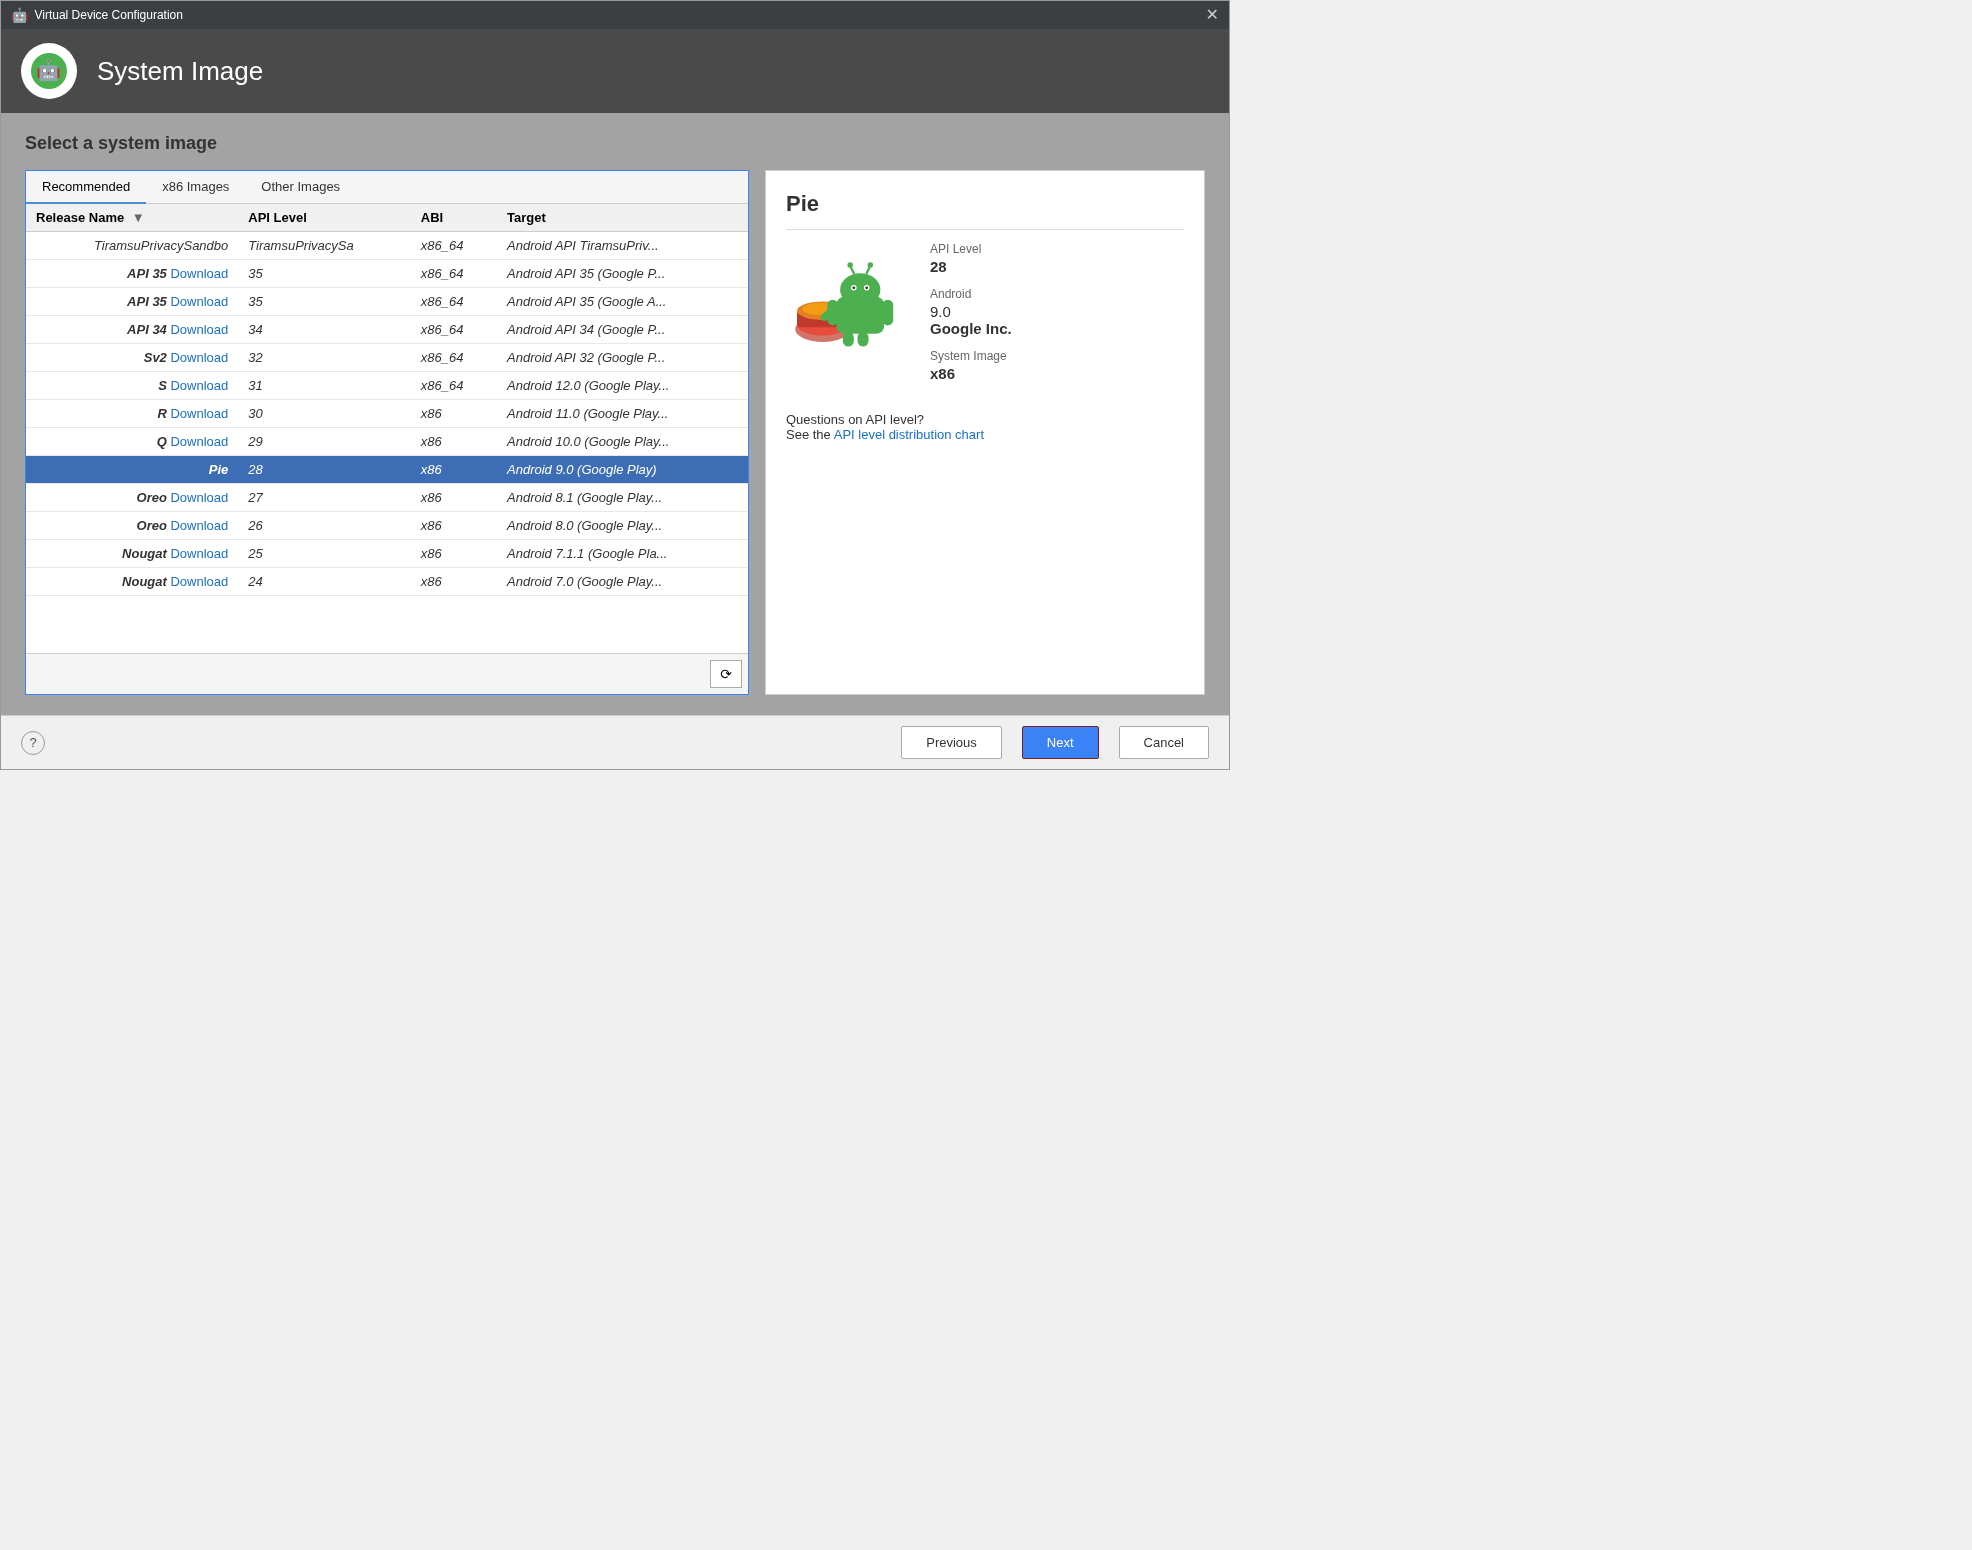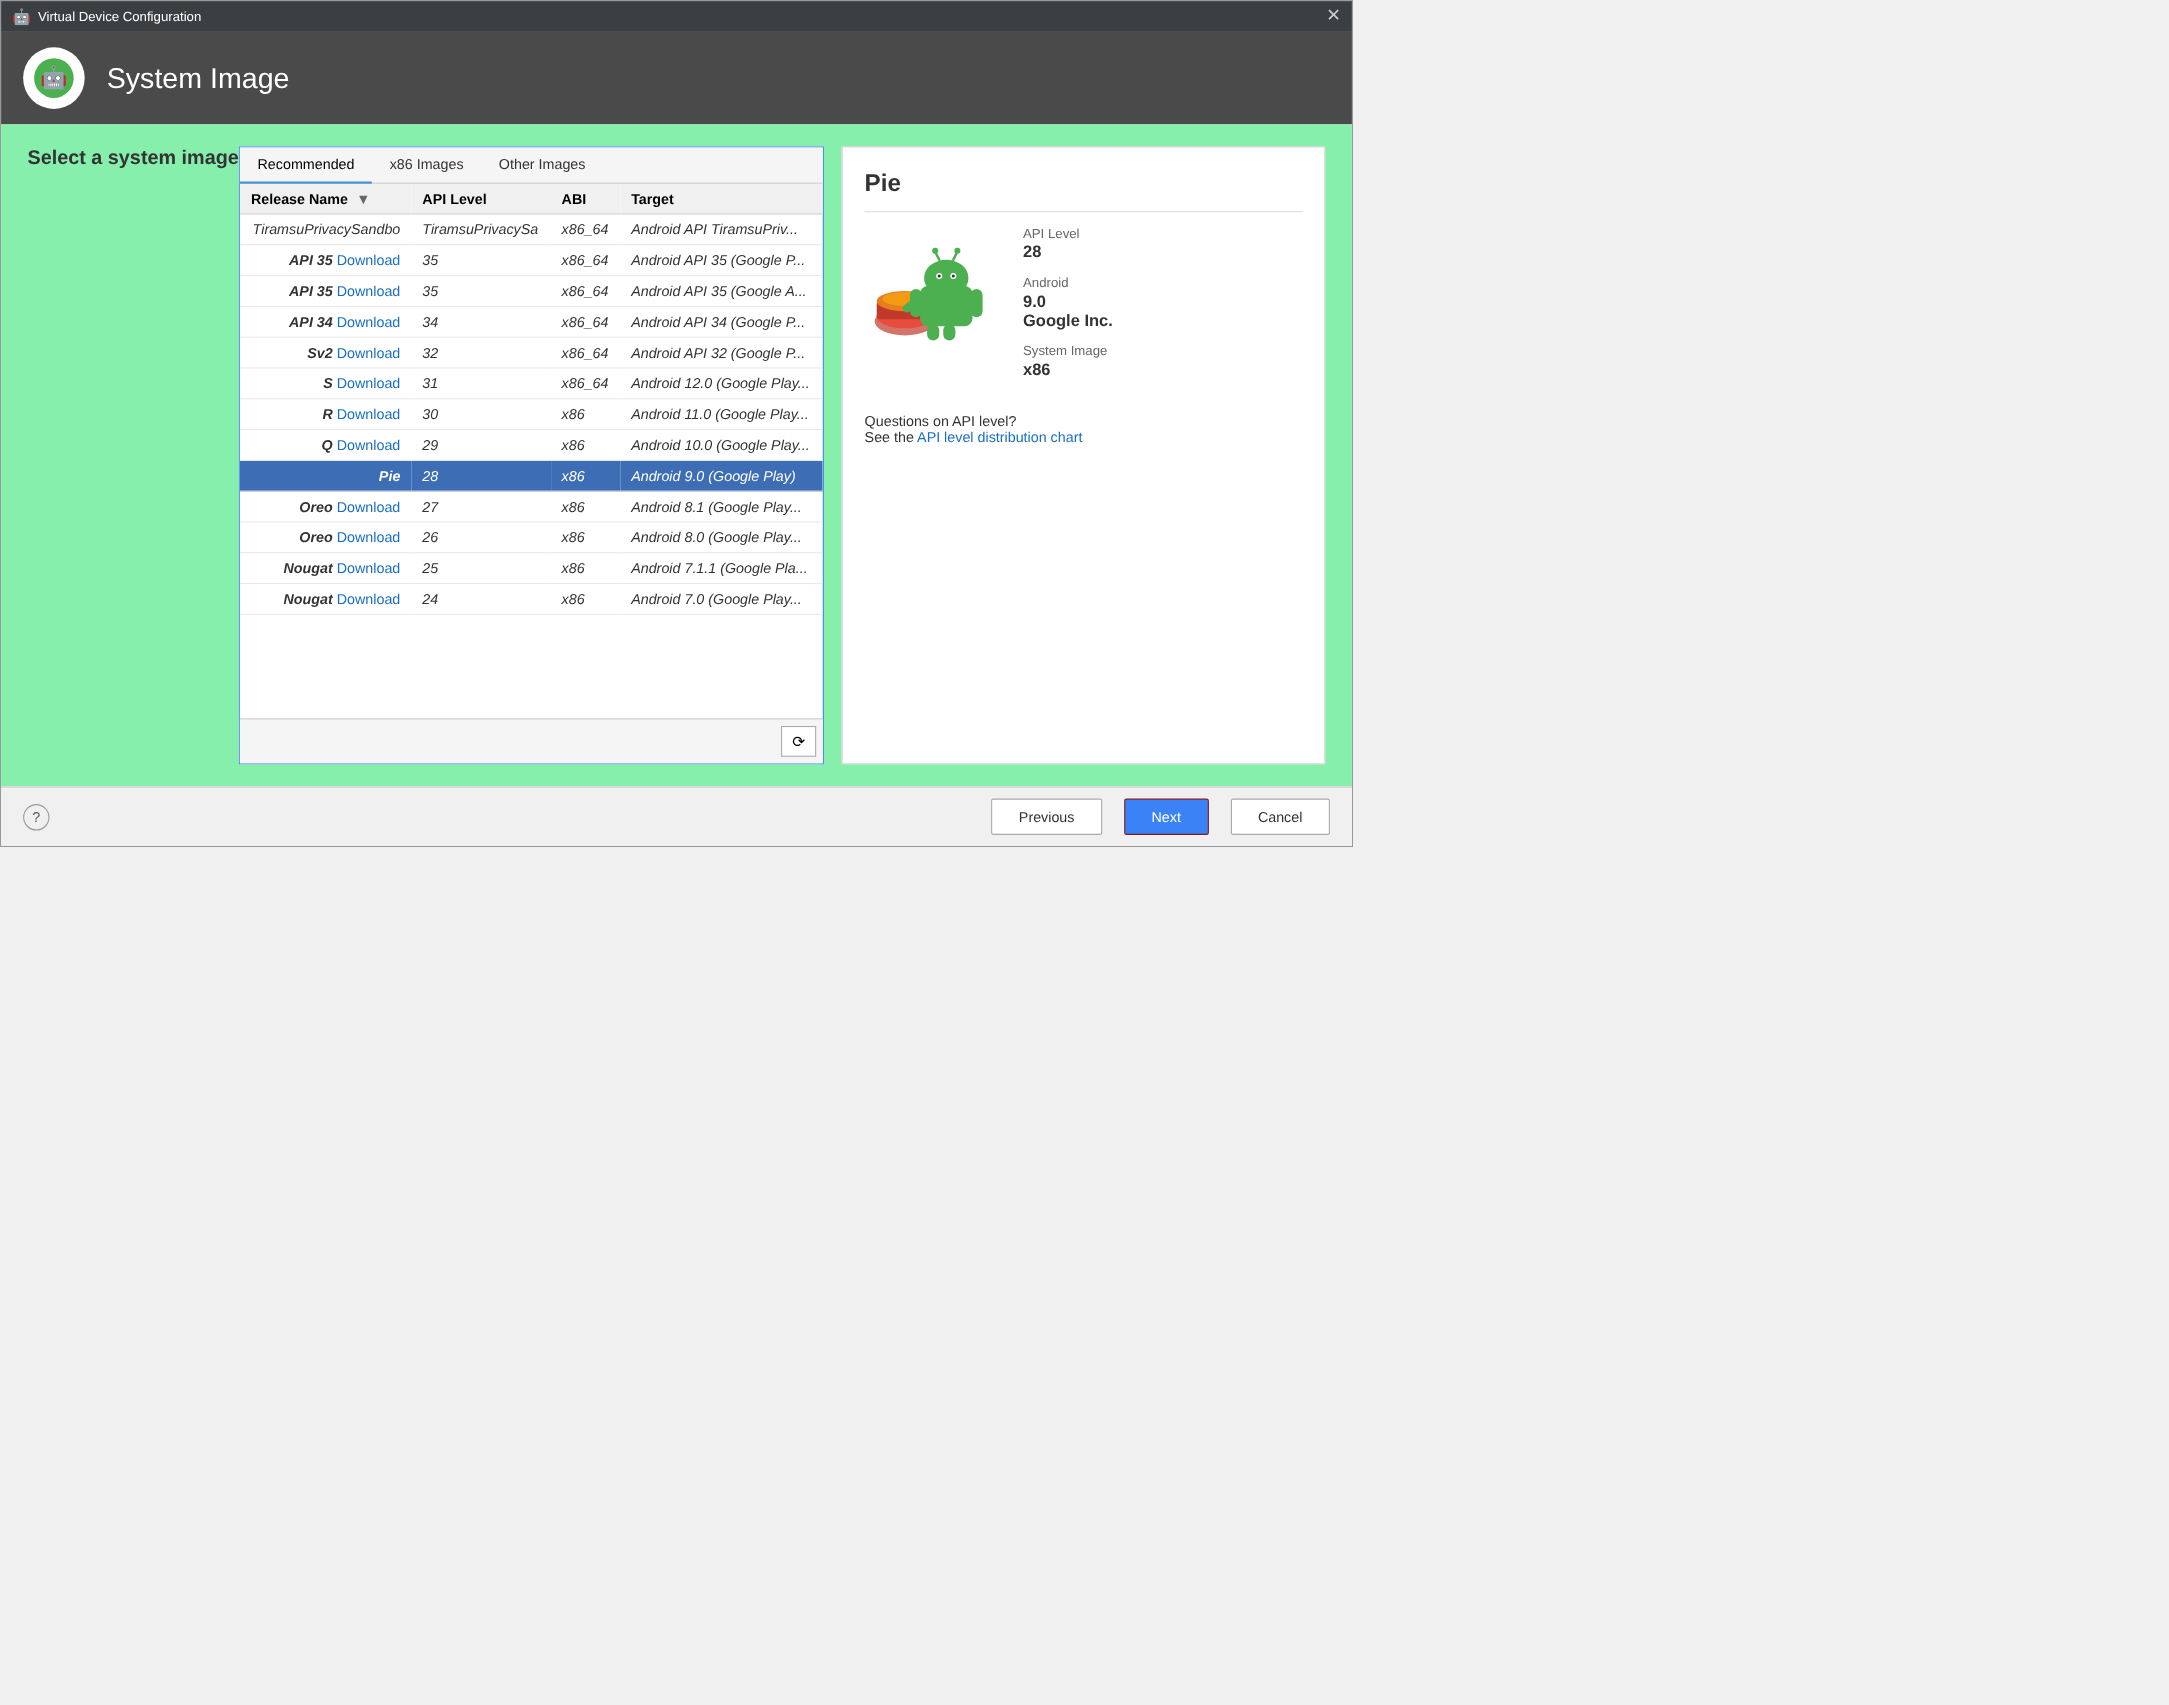--- a/index.html
+++ b/index.html
@@ -51,24 +51,24 @@
       flex-shrink: 0;
     }
     .header-title {
       color: #fff;
       font-size: 26px;
       font-weight: 300;
     }
     
     .main-content {
       flex: 1;
-      background: #86efac;
+      background: #a3a3a3;
       padding: 20px 24px;
       display: flex;
-      flex-direction: row;
+      flex-direction: column;
       overflow: hidden;
     }
     .section-title {
       font-size: 18px;
       font-weight: bold;
       color: #333;
       margin-bottom: 16px;
     }
     .content-area {
       display: flex;
@@ -452,21 +452,21 @@
             <line x1="55" y1="72" x2="42" y2="82" stroke="#4caf50" stroke-width="8" stroke-linecap="round"></line>
           </svg>
         </div>
 
         <div class="detail-info">
           <div class="detail-label">API Level</div>
           <div class="detail-value">28</div>
 
           <div class="detail-label">Android</div>
           <div class="detail-value">
-            <span style="font-weight:bold; font-size:15px; display:block;">9.0</span>
+            <span style="font-weight:normal; font-size:15px; display:block;">9.0</span>
             <span>Google Inc.</span>
           </div>
 
           <div class="detail-label">System Image</div>
           <div class="detail-value">x86</div>
         </div>
       </div>
 
 
       <div class="api-question">

